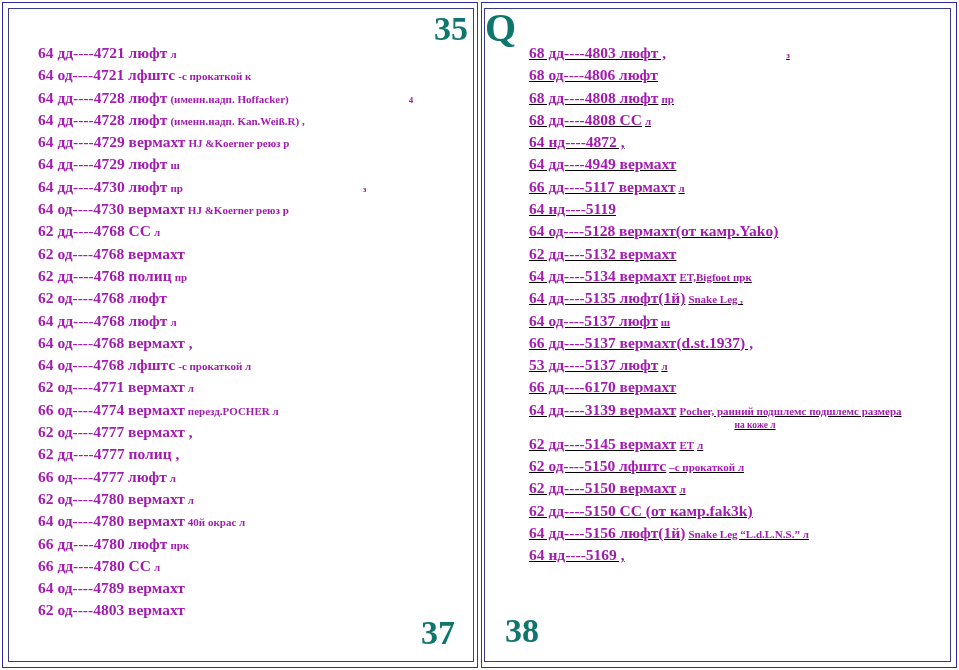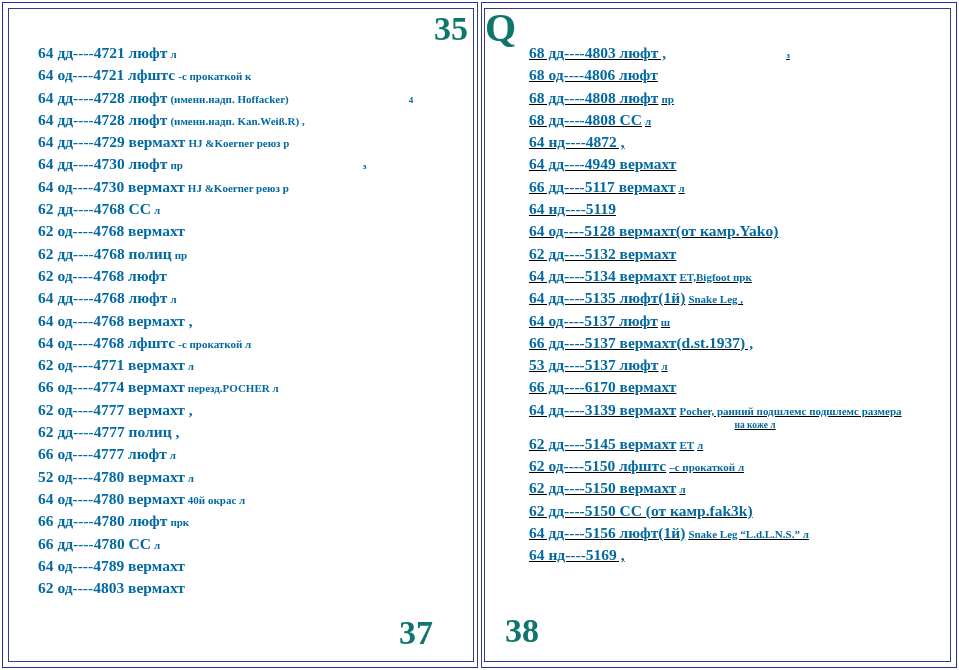--- a/index.html
+++ b/index.html
@@ -65,36 +65,36 @@
     position: absolute;
     color: #0f766e;
     font-family: "Liberation Serif", serif;
     font-weight: bold;
     font-size: 34px;
     line-height: 34px;
     letter-spacing: 0px;
   }
   .pagenum-35 { left: 434px; top: 12px; }
   .pagenum-q  { left: 485px; top: 8px; font-size: 40px; line-height: 40px; }
-  .pagenum-37 { left: 399px; top: 616px; }
+  .pagenum-37 { left: 421px; top: 616px; }
   .pagenum-38 { left: 505px; top: 614px; text-align: center; }
 
   
   .col {
     position: absolute;
     top: 44px;
     font-size: 15.5px;
     color: #000000;
   }
   .col-left  { left: 38px;  width: 430px; }
   .col-right { left: 529px; width: 430px; text-decoration: underline; }
 
   .entry {
     font-weight: bold;
-    color: #0369a1;
+    color: #a21caf;
     white-space: nowrap;
     margin-bottom: 3.4px;
     line-height: 1.22;
   }
   .entry .main {
     font-size: 15.5px;
     font-weight: bold;
   }
   .entry .note {
     font-size: 11px;
@@ -140,35 +140,36 @@
   <div class="pagenum pagenum-q">Q</div>
   <div class="pagenum pagenum-37">37</div>
   <div class="pagenum pagenum-38">38</div>
 
   <div class="col col-left" id="col-left">
       <div class="entry"><span class="main">64 дд----4721 люфт</span><span class="note">л</span></div>
       <div class="entry"><span class="main">64 од----4721 лфштс</span><span class="note">-с прокаткой  к</span></div>
       <div class="entry"><span class="main">64 дд----4728 люфт</span><span class="note">(именн.надп. Hoffacker)</span><span class="far">4</span></div>
       <div class="entry"><span class="main">64 дд----4728 люфт</span><span class="note">(именн.надп. Kan.Weiß.R) ,</span></div>
       <div class="entry"><span class="main">64 дд----4729 вермахт</span><span class="note">HJ &amp;Koerner  реюз  р</span></div>
+      <div class="entry"><span class="main">64 дд----4729 люфт</span><span class="note">ш</span></div>
       <div class="entry"><span class="main">64 дд----4730 люфт</span><span class="note">пр</span><span class="far2">з</span></div>
       <div class="entry"><span class="main">64 од----4730 вермахт</span><span class="note">HJ &amp;Koerner  реюз  р</span></div>
       <div class="entry"><span class="main">62 дд----4768 СС</span><span class="note">л</span></div>
       <div class="entry"><span class="main">62 од----4768 вермахт</span></div>
       <div class="entry"><span class="main">62 дд----4768 полиц</span><span class="note">пр</span></div>
       <div class="entry"><span class="main">62 од----4768 люфт</span></div>
       <div class="entry"><span class="main">64 дд----4768 люфт</span><span class="note">л</span></div>
       <div class="entry"><span class="main">64 од----4768 вермахт ,</span></div>
       <div class="entry"><span class="main">64 од----4768 лфштс</span><span class="note">-с прокаткой  л</span></div>
       <div class="entry"><span class="main">62 од----4771 вермахт</span><span class="note">л</span></div>
       <div class="entry"><span class="main">66 од----4774 вермахт</span><span class="note">перезд.POCHER  л</span></div>
       <div class="entry"><span class="main">62 од----4777 вермахт ,</span></div>
       <div class="entry"><span class="main">62 дд----4777 полиц ,</span></div>
       <div class="entry"><span class="main">66 од----4777 люфт</span><span class="note">л</span></div>
-      <div class="entry"><span class="main">52 од----4780 вермахт</span><span class="note">л</span></div>
+      <div class="entry"><span class="main">62 од----4780 вермахт</span><span class="note">л</span></div>
       <div class="entry"><span class="main">64 од----4780 вермахт</span><span class="note">40й окрас  л</span></div>
       <div class="entry"><span class="main">66 дд----4780 люфт</span><span class="note">прк</span></div>
       <div class="entry"><span class="main">66 дд----4780 СС</span><span class="note">л</span></div>
       <div class="entry"><span class="main">64 од----4789 вермахт</span></div>
       <div class="entry"><span class="main">62 од----4803 вермахт</span></div>
     </div>
   <div class="col col-right" id="col-right">
       <div class="entry"><span class="main">68 дд----4803 люфт ,</span><span class="far">з</span></div>
       <div class="entry"><span class="main">68 од----4806 люфт</span></div>
       <div class="entry"><span class="main">68 дд----4808 люфт</span><span class="note">пр</span></div>

